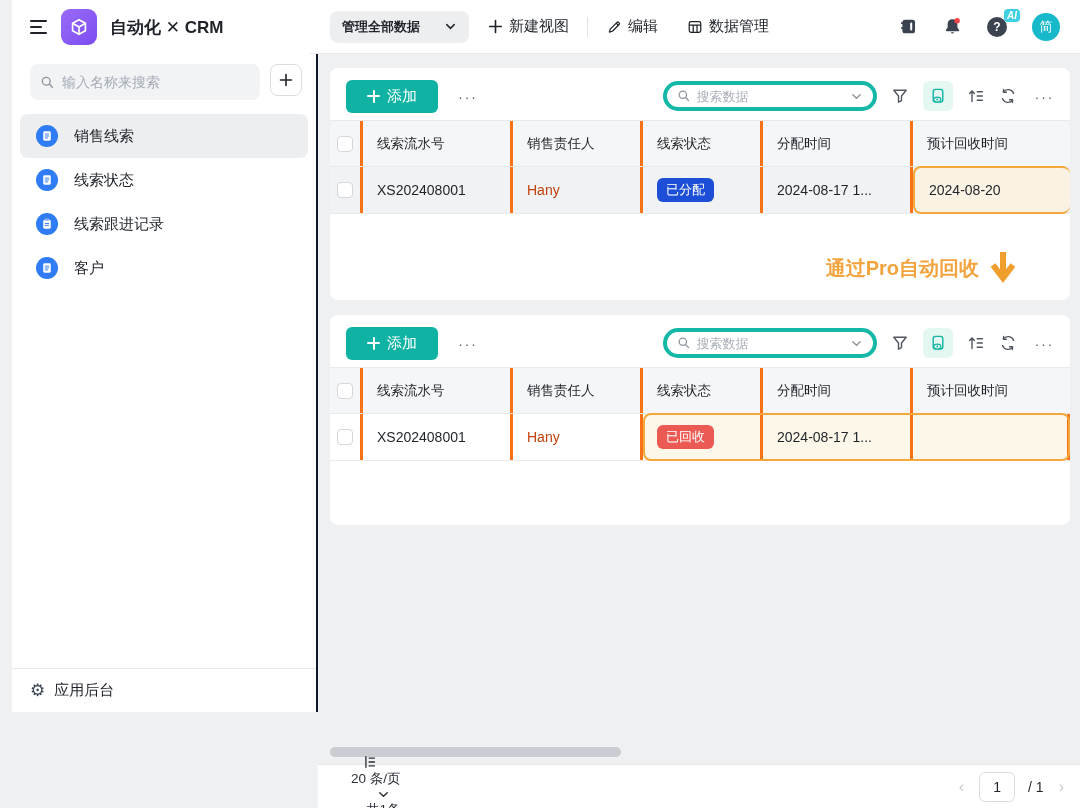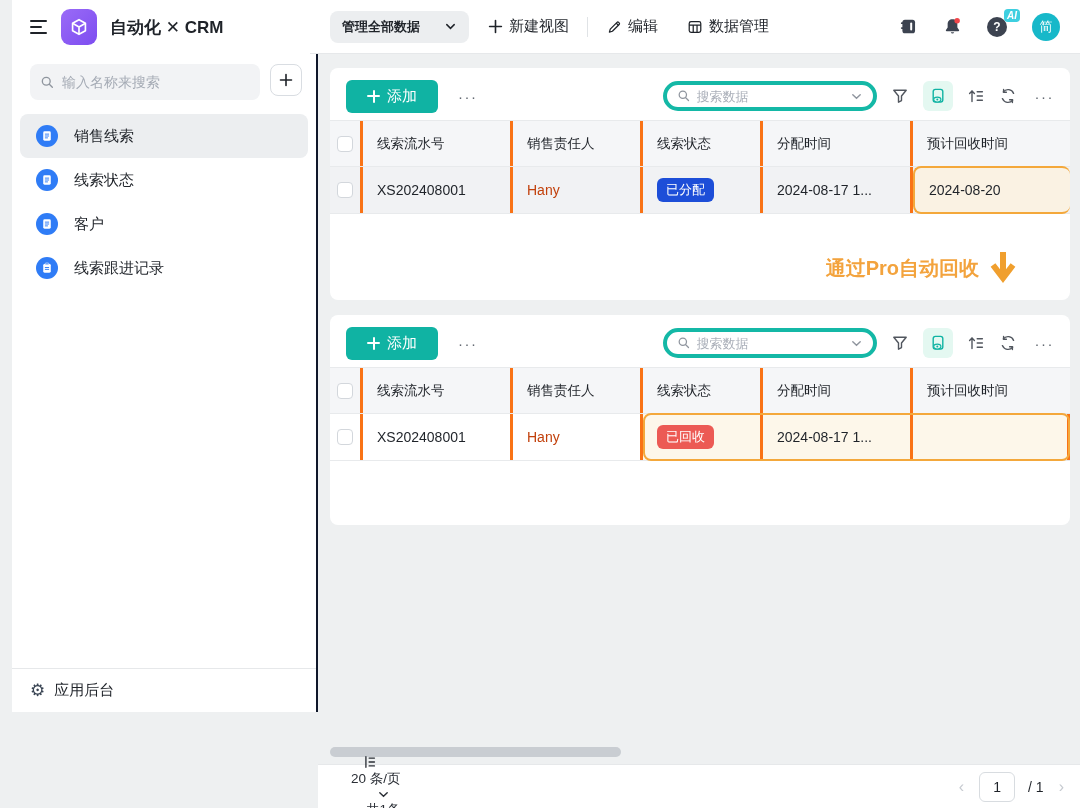--- a/index.html
+++ b/index.html
@@ -140,35 +140,35 @@
         <svg width="12" height="12" viewBox="0 0 14 14">
             <rect x="2.6" y="1.6" width="8.8" height="10.8" rx="1.6" fill="#fff"></rect>
             <path d="M5 4.8h4M5 7h4M5 9.2h2.6" stroke="#2f7cf6" stroke-width="1.1" stroke-linecap="round"></path>
           </svg>
       </span>
       <span>线索状态</span>
     </div>
     <div class="sb-item">
       <span class="doc-ic">
         <svg width="12" height="12" viewBox="0 0 14 14">
-            <rect x="2.6" y="1.6" width="8.8" height="10.8" rx="1.6" fill="#fff"></rect>
-            <path d="M5 4.8h4M5 7h4M5 9.2h2.6" stroke="#2f7cf6" stroke-width="1.1" stroke-linecap="round"></path>
+            <rect x="2.6" y="2.2" width="8.8" height="10.2" rx="1.6" fill="#fff"></rect>
+            <rect x="4.8" y="1.2" width="4.4" height="2" rx="1" fill="#2f7cf6" stroke="#fff" stroke-width="0.7"></rect>
+            <path d="M5 6.4h4M5 8.6h4" stroke="#2f7cf6" stroke-width="1.1" stroke-linecap="round"></path>
           </svg>
       </span>
-      <span>客户</span>
+      <span>线索跟进记录</span>
     </div>
     <div class="sb-item">
       <span class="doc-ic">
         <svg width="12" height="12" viewBox="0 0 14 14">
-            <rect x="2.6" y="2.2" width="8.8" height="10.2" rx="1.6" fill="#fff"></rect>
-            <rect x="4.8" y="1.2" width="4.4" height="2" rx="1" fill="#2f7cf6" stroke="#fff" stroke-width="0.7"></rect>
-            <path d="M5 6.4h4M5 8.6h4" stroke="#2f7cf6" stroke-width="1.1" stroke-linecap="round"></path>
+            <rect x="2.6" y="1.6" width="8.8" height="10.8" rx="1.6" fill="#fff"></rect>
+            <path d="M5 4.8h4M5 7h4M5 9.2h2.6" stroke="#2f7cf6" stroke-width="1.1" stroke-linecap="round"></path>
           </svg>
       </span>
-      <span>线索跟进记录</span>
+      <span>客户</span>
     </div>
   </div>
 
   <div class="sb-footer">
     <span class="gear">⚙</span>
     <span>应用后台</span>
   </div>
 </div>
 
 <div class="topnav">

